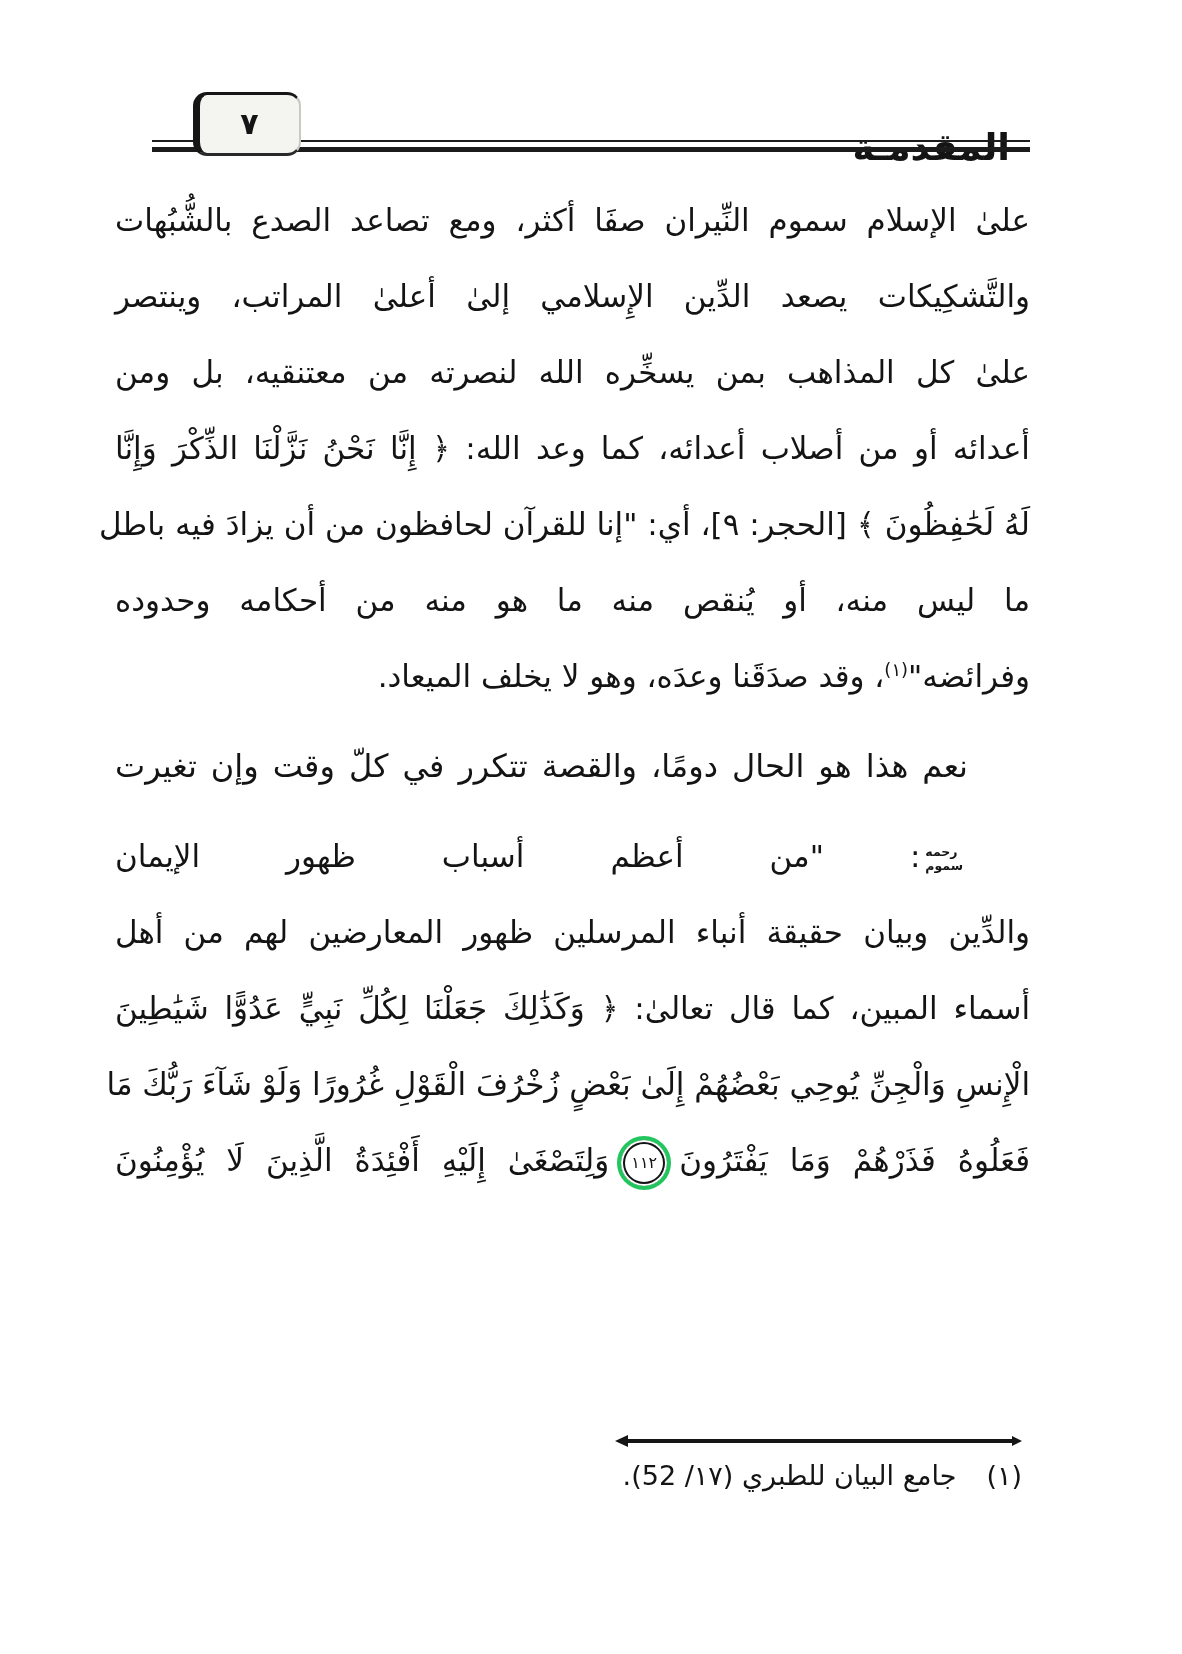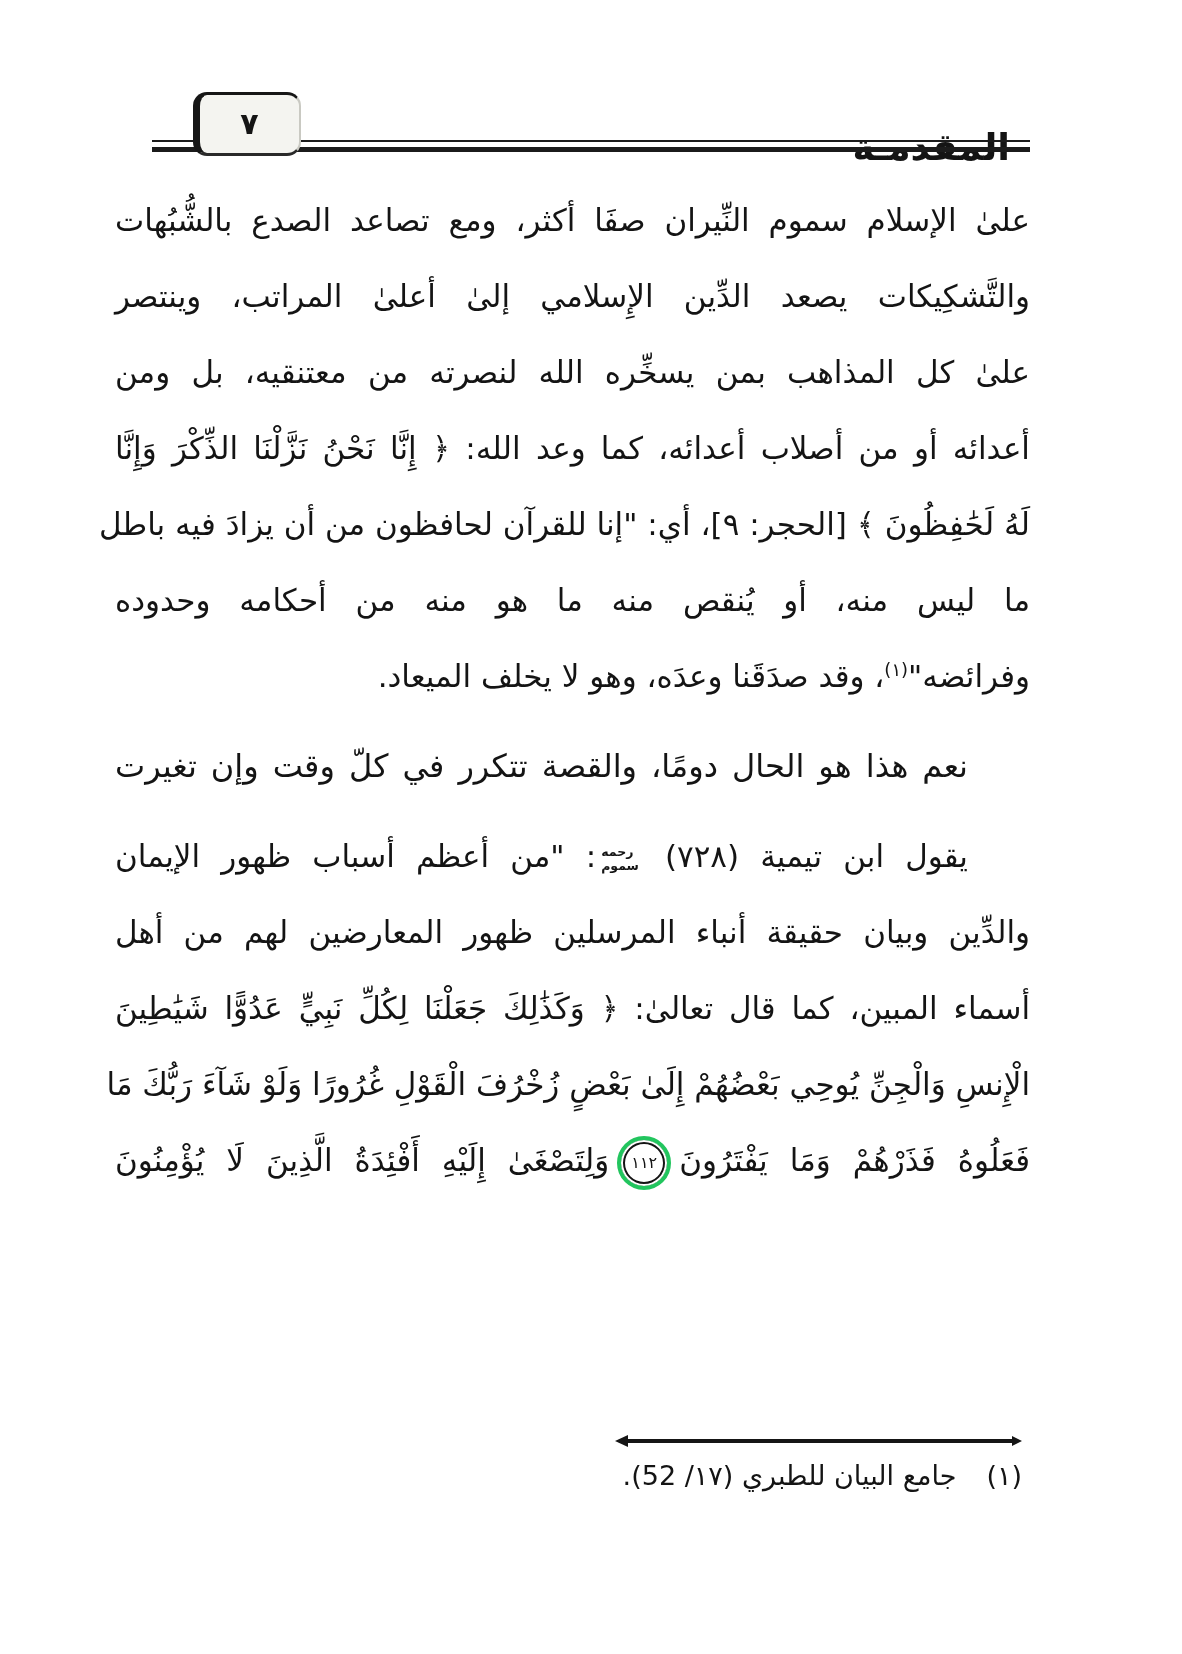--- a/index.html
+++ b/index.html
@@ -93,21 +93,21 @@
     <div class="line">لَهُ لَحَٰفِظُونَ ﴾ [الحجر: ٩]، أي: "إنا للقرآن لحافظون من أن يزادَ فيه باطل</div>
     <div class="line">ما ليس منه، أو يُنقص منه ما هو منه من أحكامه وحدوده</div>
     <div class="line end"><span>وفرائضه"</span><sup class="fn-ref">(١)</sup><span>، وقد صدَقَنا وعدَه، وهو لا يخلف الميعاد.</span></div>
   </section>
 
   <section class="para bold">
     <div class="line indent">نعم هذا هو الحال دومًا، والقصة تتكرر في كلّ وقت وإن تغيرت</div>
   </section>
 
   <section class="para">
-    <div class="line indent"><span>يقول ابن تيمية (٧٢٨) </span><span class="rahma">
+    <div class="line indent"><span class="rahma">
           <span>رحمه</span>
           <span>سموم</span>
         </span><span>: "من أعظم أسباب ظهور الإيمان</span></div>
     <div class="line">والدِّين وبيان حقيقة أنباء المرسلين ظهور المعارضين لهم من أهل</div>
     <div class="line">أسماء المبين، كما قال تعالىٰ: ﴿ وَكَذَٰلِكَ جَعَلْنَا لِكُلِّ نَبِيٍّ عَدُوًّا شَيَٰطِينَ</div>
     <div class="line">الْإِنسِ وَالْجِنِّ يُوحِي بَعْضُهُمْ إِلَىٰ بَعْضٍ زُخْرُفَ الْقَوْلِ غُرُورًا وَلَوْ شَآءَ رَبُّكَ مَا</div>
     <div class="line"><span>فَعَلُوهُ فَذَرْهُمْ وَمَا يَفْتَرُونَ</span><span class="aya-badge">١١٢</span><span>وَلِتَصْغَىٰ إِلَيْهِ أَفْئِدَةُ الَّذِينَ لَا يُؤْمِنُونَ</span></div>
   </section>
 
 </main>

